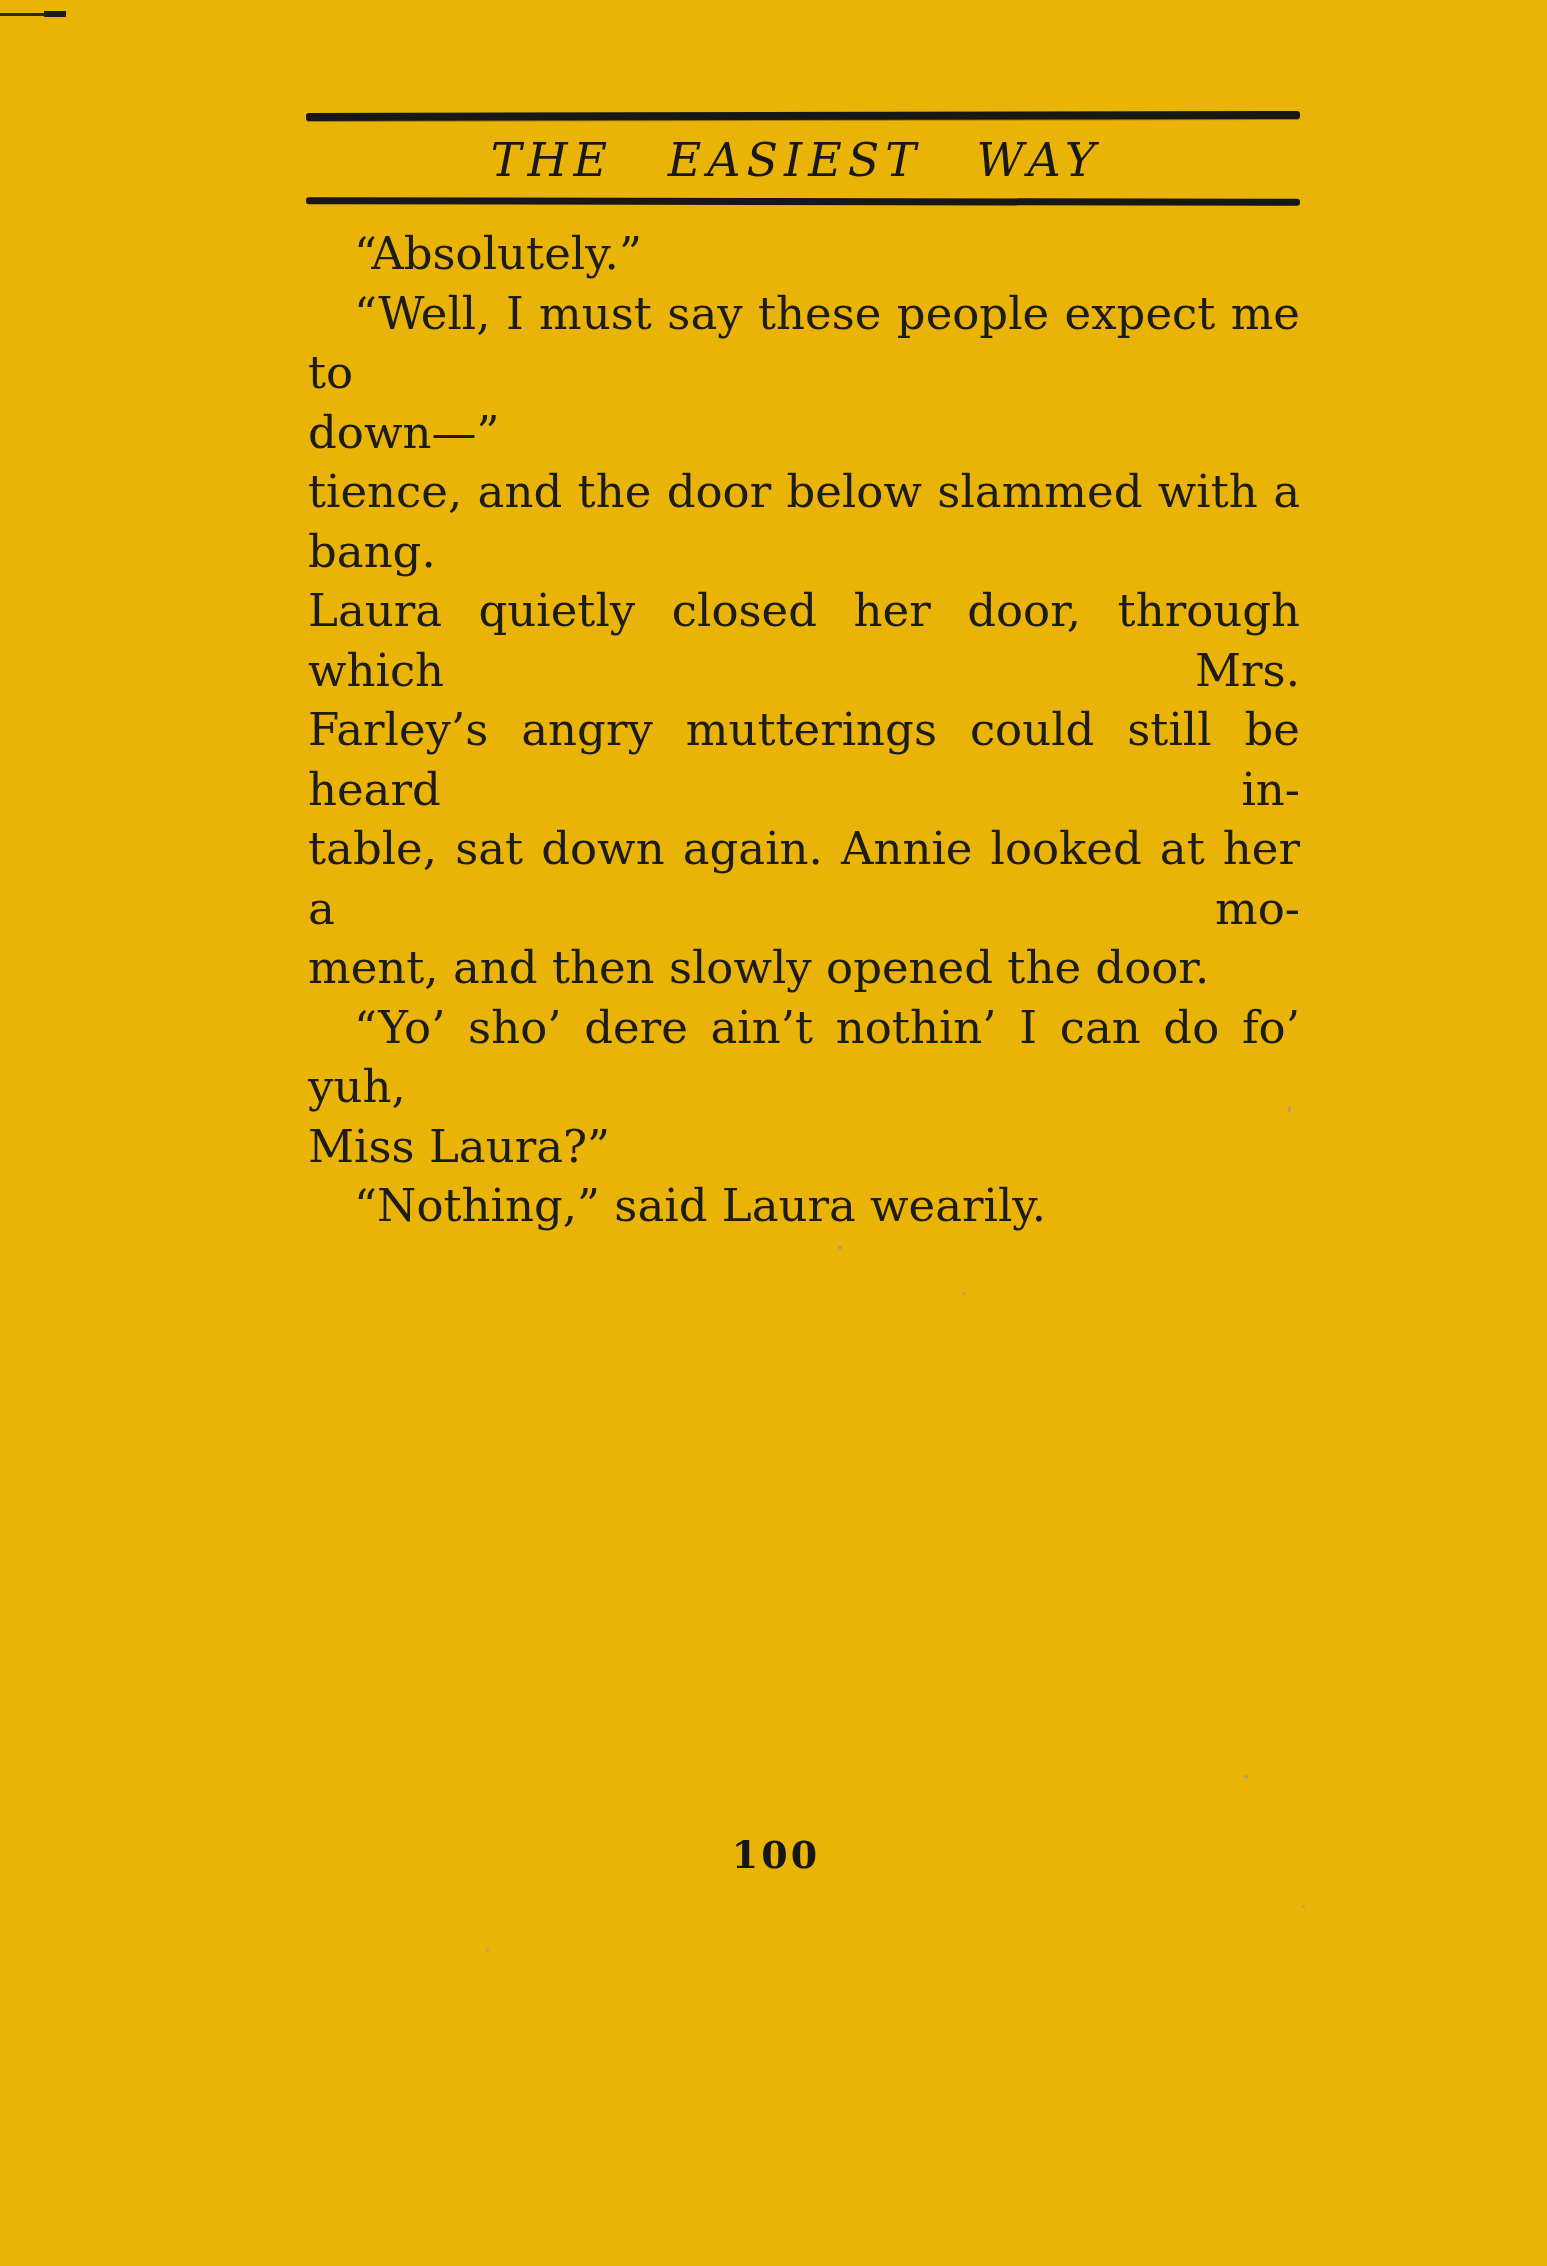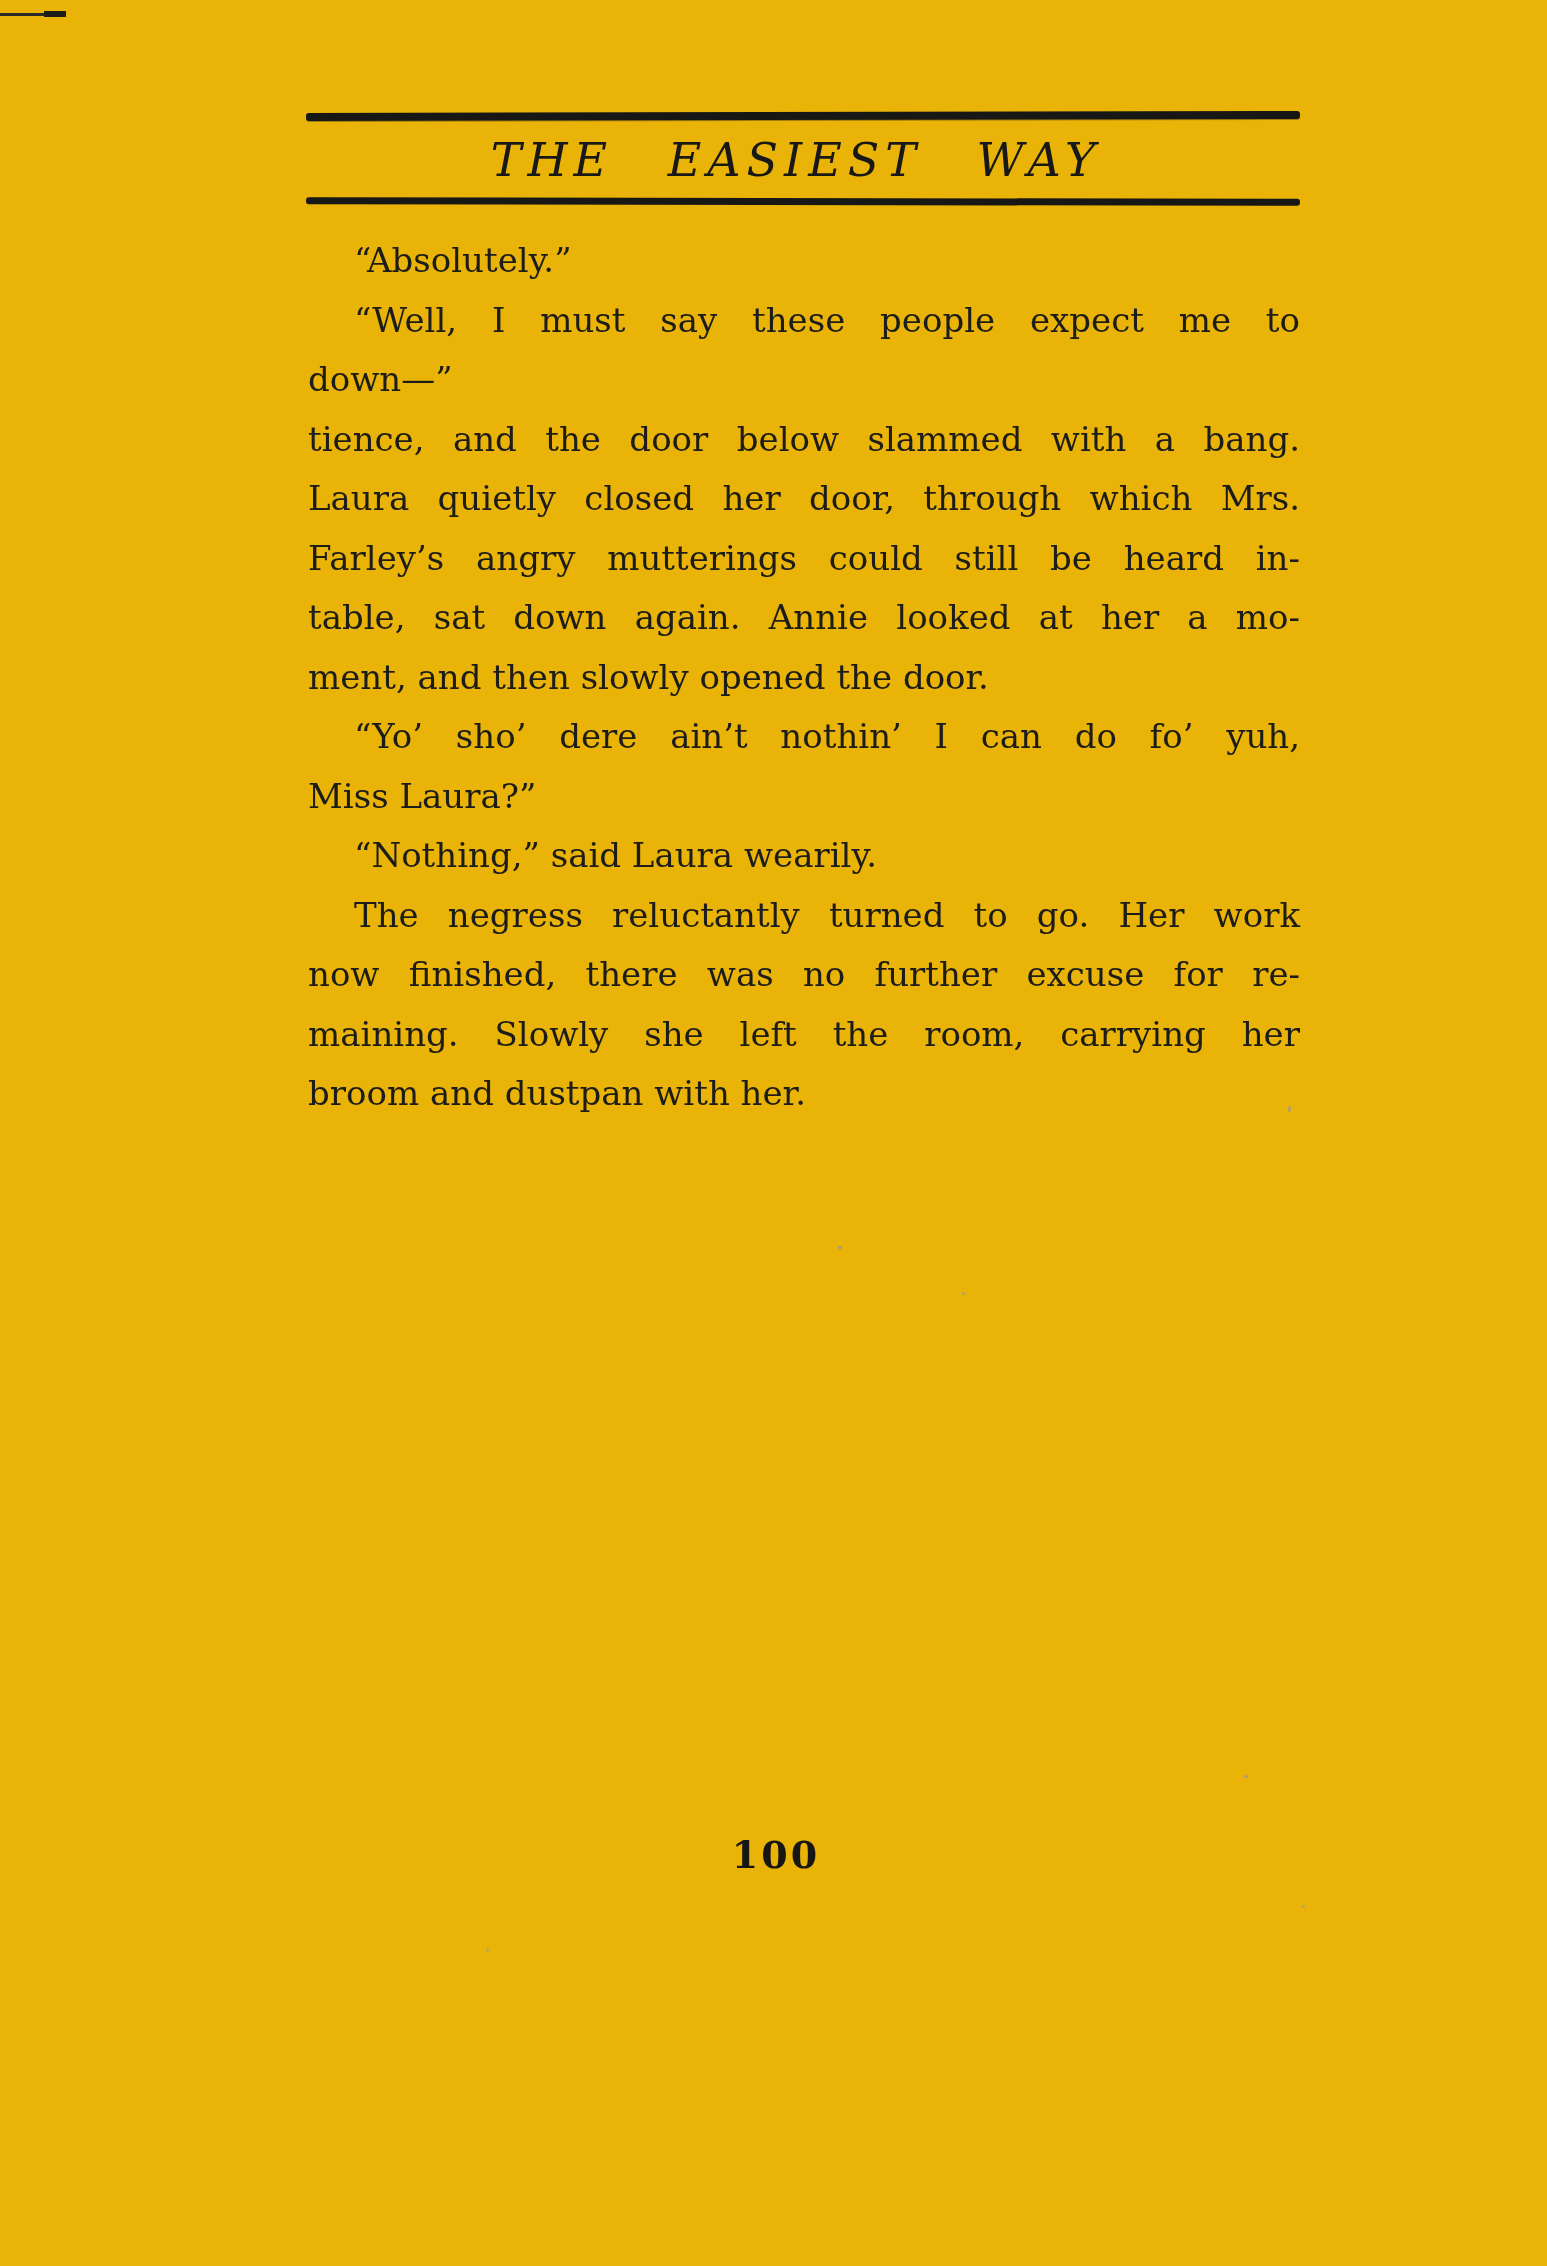--- a/index.html
+++ b/index.html
@@ -63,23 +63,23 @@
   }
   .rule-bottom {
     height: 7px;
     transform: rotate(0.1deg);
   }
 
   
   .body-text {
     position: absolute;
     left: 308px;
-    top: 231px;
+    top: 224px;
     width: 992px;
-    font-size: 34px;
+    font-size: 45px;
     line-height: 59.5px;
     color: #1c1c19;
   }
   .paragraph { margin: 0; }
   .line {
     text-align: justify;
     text-align-last: justify;
   }
   .line.last {
     text-align-last: left;
@@ -143,26 +143,20 @@
         <div class="line">table, sat down again.  Annie looked at her a mo-</div>
         <div class="line last">ment, and then slowly opened the door.</div>
       </div>
       <div class="paragraph">
         <div class="line first">“Yo’ sho’ dere ain’t nothin’ I can do fo’ yuh,</div>
         <div class="line last">Miss Laura?”</div>
       </div>
       <div class="paragraph">
         <div class="line first last">“Nothing,” said Laura wearily.</div>
       </div>
-      <div class="paragraph">
-        <div class="line first">The negress reluctantly turned to go.  Her work</div>
-        <div class="line">now finished, there was no further excuse for re-</div>
-        <div class="line">maining.  Slowly she left the room, carrying her</div>
-        <div class="line last">broom and dustpan with her.</div>
-      </div>
     </div>
 
   <div class="page-number">100</div>
 
   <div class="speckle sp1"></div>
   <div class="speckle sp2"></div>
   <div class="speckle sp3"></div>
   <div class="speckle sp4"></div>
   <div class="speckle sp5"></div>
   <div class="speckle sp6"></div>

